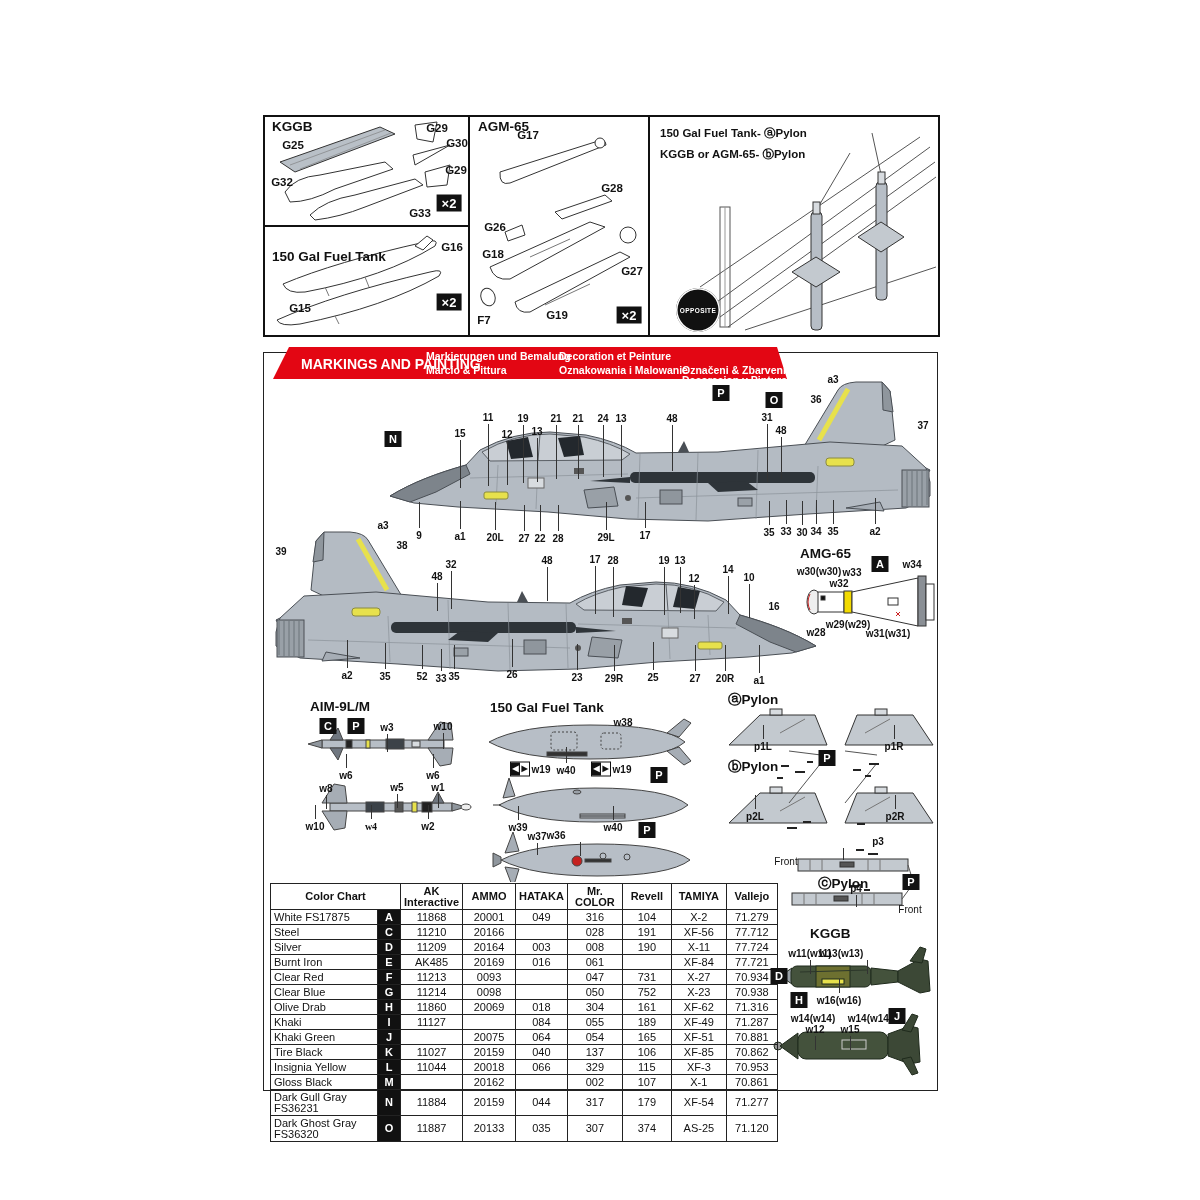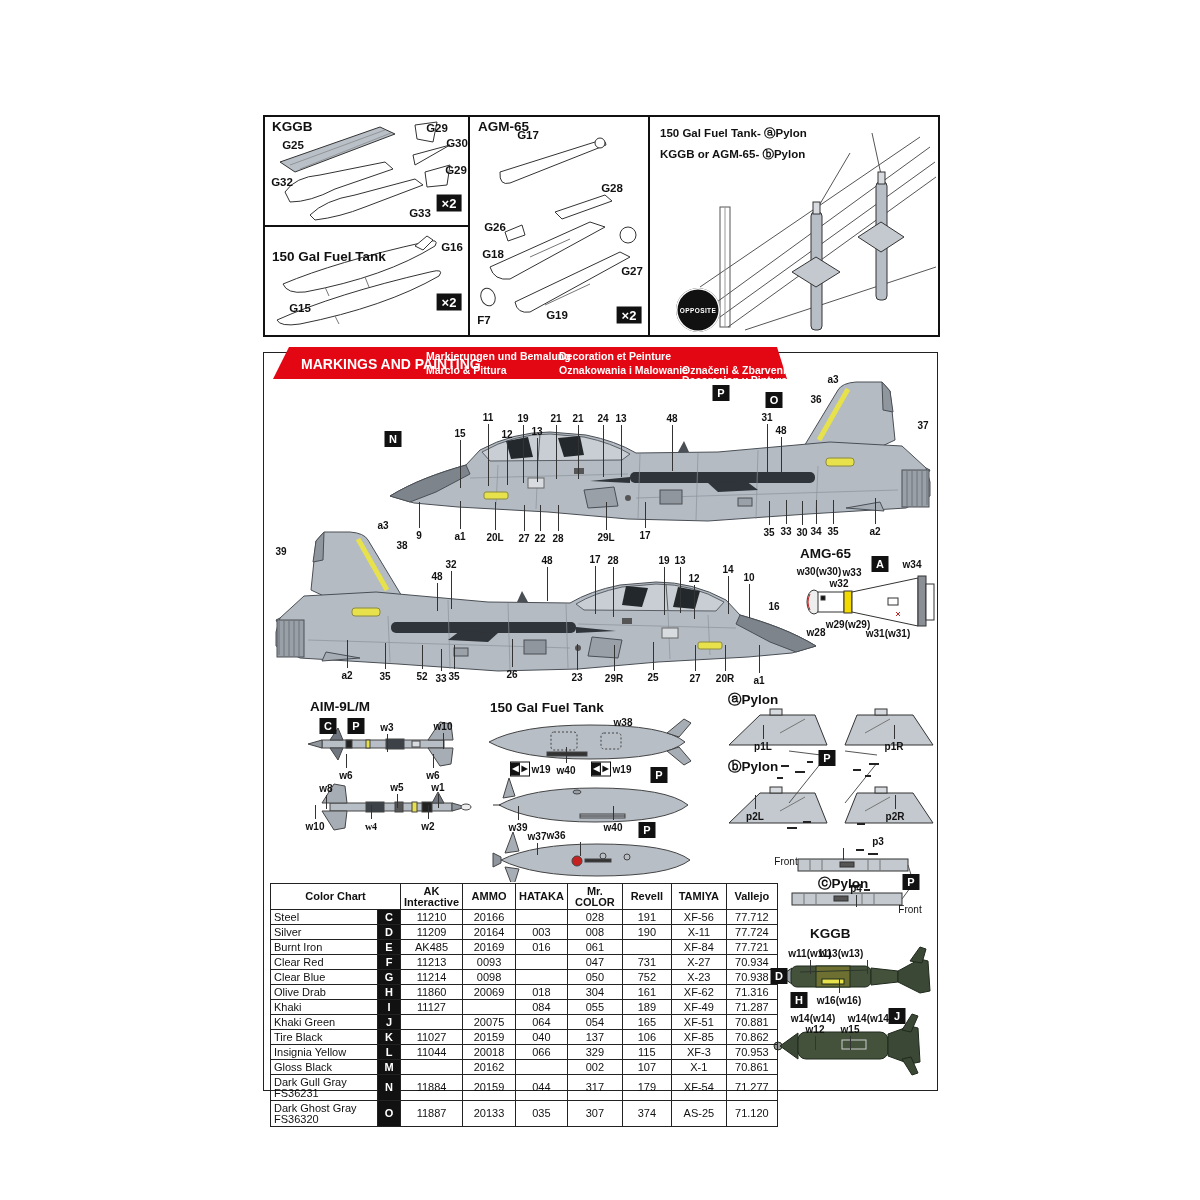--- a/index.html
+++ b/index.html
@@ -311,20 +311,31 @@
             <th class="c-ak">AK Interactive</th>
             <th class="c-am">AMMO</th>
             <th class="c-ha">HATAKA</th>
             <th class="c-mr">Mr. COLOR</th>
             <th class="c-re">Revell</th>
             <th class="c-ta">TAMIYA</th>
             <th class="c-va">Vallejo</th>
           </tr>
         </thead>
         <tbody>
+          <tr>
+            <td class="nm">White FS17875</td>
+            <td class="chip">A</td>
+            <td class="c-ak">11868</td>
+            <td class="c-am">20001</td>
+            <td class="c-ha">049</td>
+            <td class="c-mr">316</td>
+            <td class="c-re">104</td>
+            <td class="c-ta">X-2</td>
+            <td class="c-va">71.279</td>
+          </tr>
           <tr>
             <td class="nm">Steel</td>
             <td class="chip">C</td>
             <td class="c-ak">11210</td>
             <td class="c-am">20166</td>
             <td class="c-ha"></td>
             <td class="c-mr">028</td>
             <td class="c-re">191</td>
             <td class="c-ta">XF-56</td>
             <td class="c-va">77.712</td>

